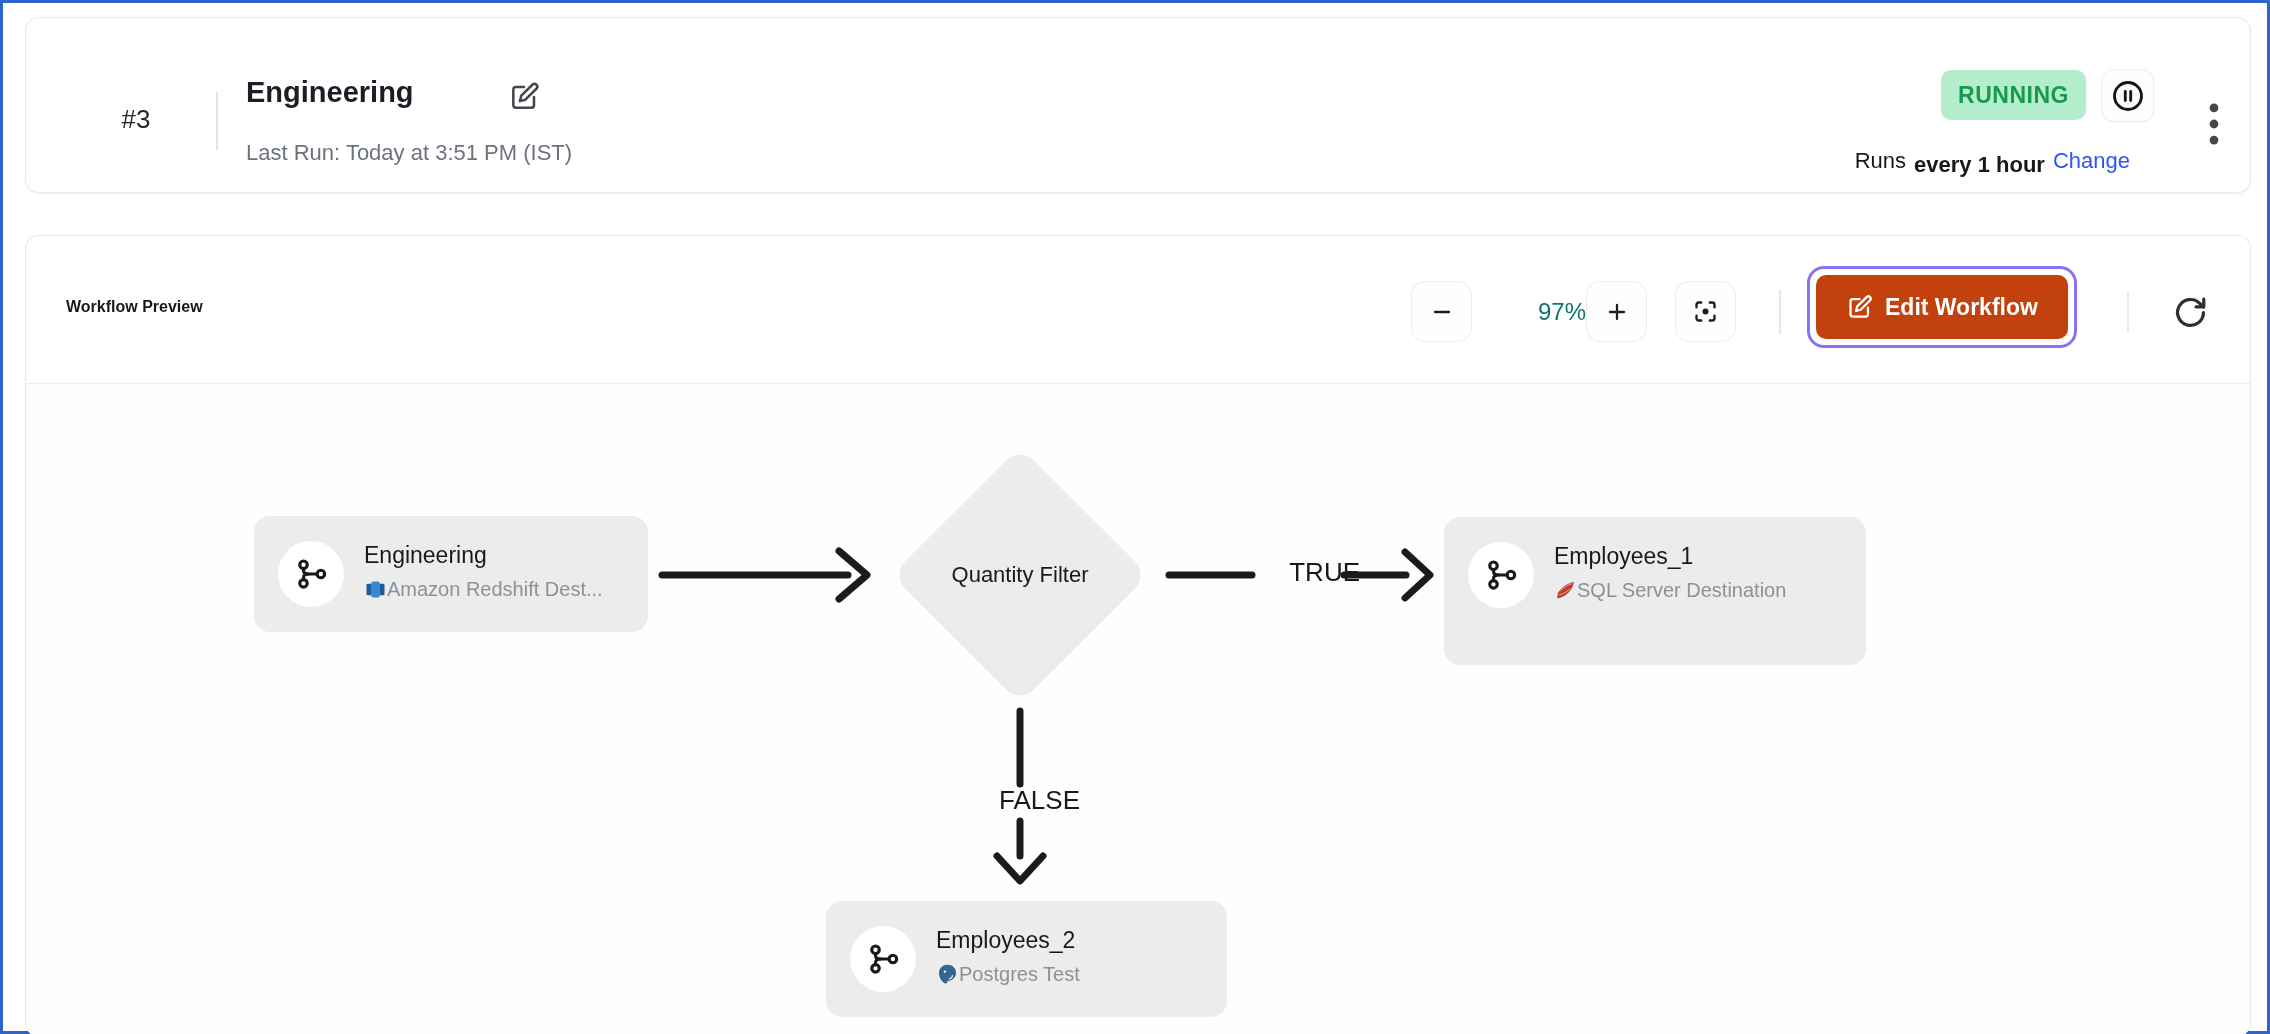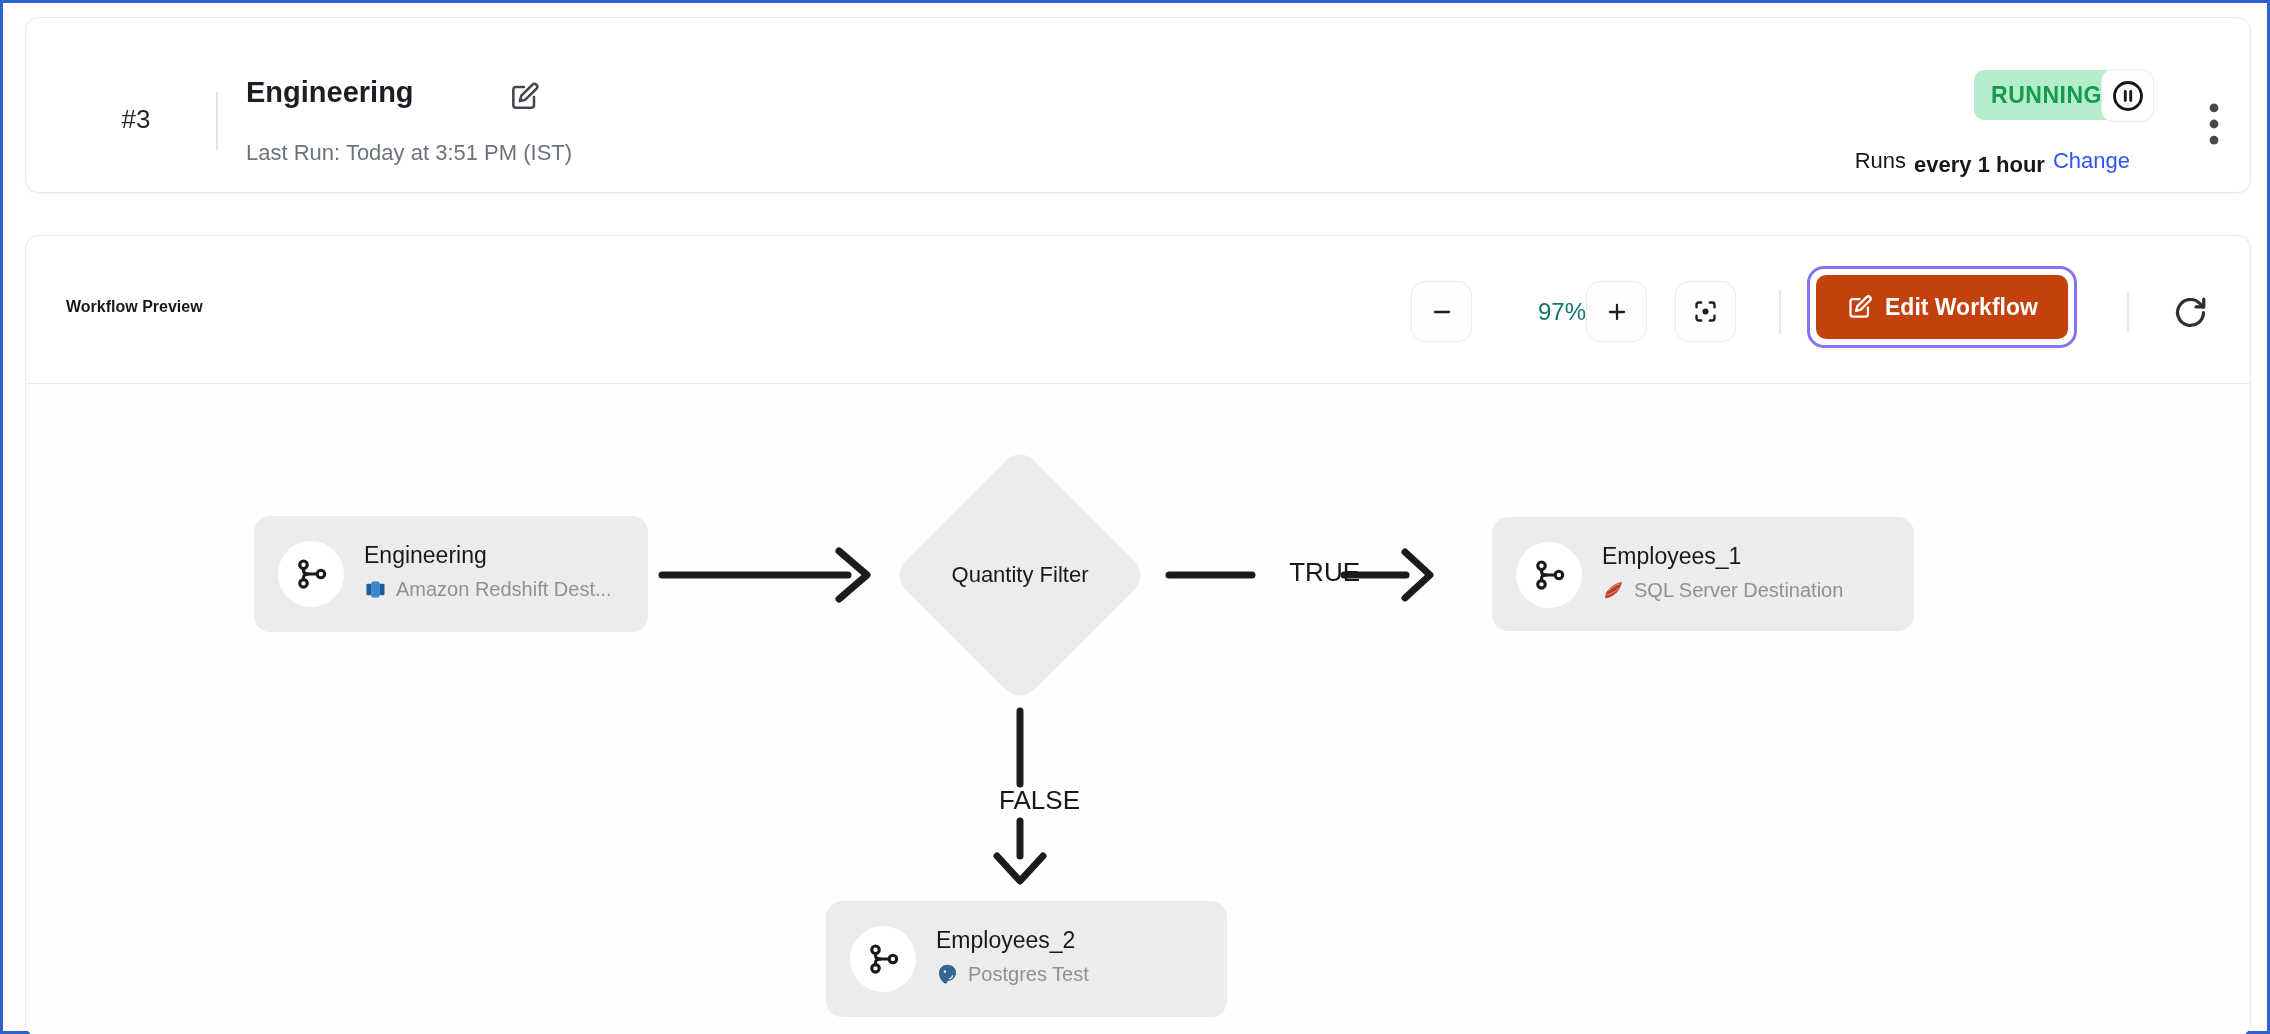--- a/index.html
+++ b/index.html
@@ -13,21 +13,21 @@
   .run-number{position:absolute;left:79px;top:86px;width:62px;text-align:center;
               font-size:26px;color:#23262b;}
   .hdr-divider{position:absolute;left:190px;top:74px;width:2px;height:58px;background:#e4e4e8;}
   .wf-title{position:absolute;left:220px;top:58px;font-size:29px;font-weight:600;color:#1b1e24;margin:0;}
   .icon-btn{position:absolute;display:flex;align-items:center;justify-content:center;
             background:transparent;border:none;padding:0;cursor:pointer;}
   .edit-title-btn{left:481px;top:62px;width:34px;height:34px;color:#43474e;}
   .last-run{position:absolute;left:220px;top:122px;font-size:22px;color:#6d737c;text-align:right;}
   .status-badge{position:absolute;left:1915px;top:52px;width:145px;height:50px;border-radius:10px;
                 display:flex;align-items:center;justify-content:center;
-                font-size:23px;font-weight:700;letter-spacing:.5px;margin-left:33px;}
+                font-size:23px;font-weight:700;letter-spacing:.5px;}
   .pause-btn{position:absolute;left:2075px;top:51px;width:53px;height:53px;border-radius:12px;
              background:#fdfdfd;border:1.5px solid #ebebf0;display:flex;align-items:center;
              justify-content:center;cursor:pointer;color:#121417;}
   .kebab-btn{position:absolute;left:2164px;top:80px;width:48px;height:52px;background:transparent;
              border:none;display:flex;align-items:center;justify-content:center;cursor:pointer;color:#43474e;}
   .schedule{position:absolute;right:120px;top:126px;font-size:22px;color:#15181c;
             display:inline-flex;gap:8px;align-items:center;white-space:nowrap;}
   .schedule b{font-weight:700;margin-top:8px;}
   .change-link{font-weight:500;text-decoration:none;cursor:pointer;}
   
@@ -49,21 +49,21 @@
             cursor:pointer;font-family:inherit;}
   .refresh-btn{left:2140px;top:52px;width:48px;height:48px;border:none;background:transparent;color:#2c2f33;}
   
   .canvas{position:absolute;left:0;top:148px;right:0;bottom:0;background:#fefefe;overflow:hidden;
           border-radius:0 0 14px 14px;}
   .edges{position:absolute;left:0;top:-148px;width:2226px;height:802px;pointer-events:none;}
   .flow-node{position:absolute;background:#ececec;border-radius:16px;cursor:pointer;}
   .node-circle{position:absolute;left:24px;top:25px;width:66px;height:66px;border-radius:50%;
                background:#fff;display:flex;align-items:center;justify-content:center;color:#17191c;}
   .node-title{position:absolute;left:110px;top:26px;font-size:23px;font-weight:500;color:#17191d;}
-  .node-sub{position:absolute;left:110px;top:62px;display:flex;align-items:center;gap:9px;
+  .node-sub{position:absolute;left:110px;top:62px;display:flex;align-items:center;
             font-size:20px;color:#8c9199;white-space:nowrap;}
   .diamond{position:absolute;left:903px;top:100px;width:182px;height:182px;background:#ececec;
            border-radius:20px;transform:rotate(45deg);cursor:pointer;}
   .diamond-label{position:absolute;inset:0;transform:rotate(-45deg);display:flex;align-items:center;
                  justify-content:center;font-size:22px;font-weight:500;color:#17191d;white-space:nowrap;}
   .edge-label{position:absolute;font-size:26px;font-weight:400;color:#17191c;text-align:right;}
   .true-label{left:1214px;top:173px;width:120px;}
   .false-label{left:934px;top:401px;width:120px;}
   svg.ic{display:block;}
 </style>
@@ -196,21 +196,21 @@
         </div>
       </div>
 
       <div class="diamond">
         <div class="diamond-label">Quantity Filter</div>
       </div>
 
       <div class="edge-label true-label">TRUE</div>
       <div class="edge-label false-label">FALSE</div>
 
-      <div class="flow-node" style="left:1466px;top:133px;width:422px;height:114px;">
+      <div class="flow-node" style="left:1418px;top:133px;width:422px;height:148px;">
         <div class="node-circle">
           <svg class="ic" width="36" height="36" viewBox="0 0 24 24" fill="none" stroke="currentColor" stroke-width="2.1" stroke-linecap="round" stroke-linejoin="round">
             <circle cx="7" cy="5.8" r="2.5"></circle>
               <circle cx="7" cy="18.2" r="2.5"></circle>
               <circle cx="18.6" cy="12" r="2.5"></circle>
             <path d="M7 8.3v1.2c0 1.6 1.4 2.5 3.4 2.5h5.2"></path>
             <path d="M7 15.7v-1.2c0-1.6 1.4-2.5 3.4-2.5"></path>
           </svg>
         </div>
         <div class="node-title">Employees_1</div>

